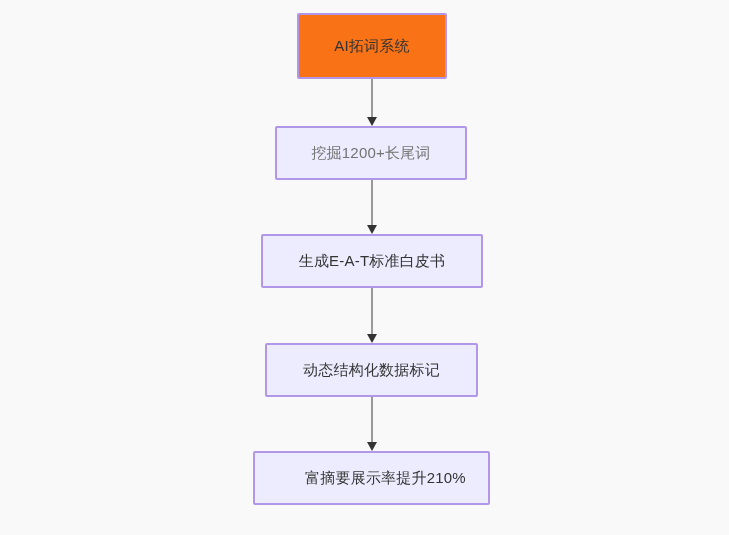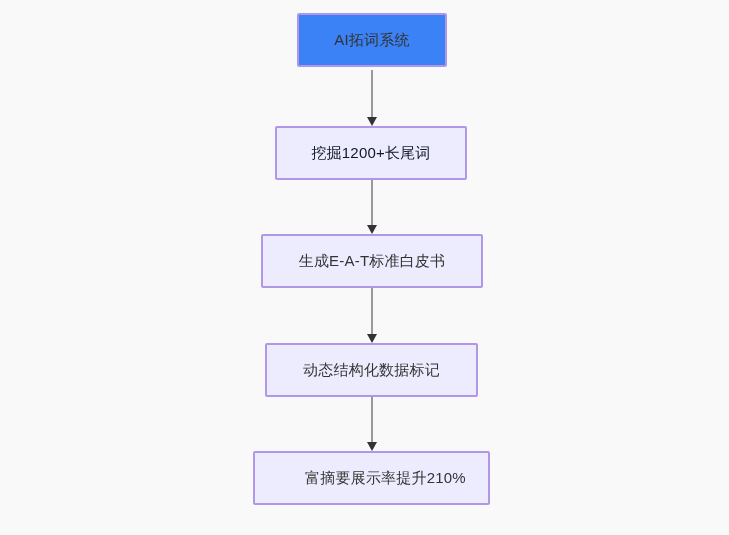--- a/index.html
+++ b/index.html
@@ -76,25 +76,25 @@
         <polygon points="367,334 377,334 372,343" fill="#333333"></polygon>
       </svg>
   </div>
   <div class="edge">
     <svg id="svg-edge-3" width="729" height="535" aria-hidden="true" style="left: 0px; top: 0px;">
         <line x1="372" y1="397" x2="372" y2="443" stroke="#999999" stroke-width="2"></line>
         <polygon points="367,442 377,442 372,451" fill="#333333"></polygon>
       </svg>
   </div>
 
-  <div class="node" id="node-box-0" style="left: 297px; top: 13px; width: 150px; height: 54px; background: #3b82f6; border-color: rgb(177, 151, 232); color: rgb(51, 51, 51);">
+  <div class="node" id="node-box-0" style="left: 297px; top: 13px; width: 150px; height: 66px; background: #f97316; border-color: rgb(177, 151, 232); color: rgb(51, 51, 51);">
     <span class="node-label">AI拓词系统</span>
   </div>
 
-  <div class="node" id="node-box-1" style="left: 275px; top: 126px; width: 192px; height: 54px; background: rgb(236, 236, 254); border-color: rgb(177, 151, 232); color: #0f172a;">
+  <div class="node" id="node-box-1" style="left: 275px; top: 126px; width: 192px; height: 54px; background: rgb(236, 236, 254); border-color: rgb(177, 151, 232); color: #737373;">
     <span class="node-label">挖掘1200+长尾词</span>
   </div>
 
   <div class="node" id="node-box-3" style="left: 265px; top: 343px; width: 213px; height: 54px; background: rgb(236, 236, 254); border-color: rgb(177, 151, 232); color: rgb(51, 51, 51);">
     <span class="node-label">动态结构化数据标记</span>
   </div>
 
   <div class="node" id="node-box-2" style="left: 261px; top: 234px; width: 222px; height: 54px; background: rgb(236, 236, 254); border-color: rgb(177, 151, 232); color: rgb(51, 51, 51);">
     <span class="node-label">生成E-A-T标准白皮书</span>
   </div>

